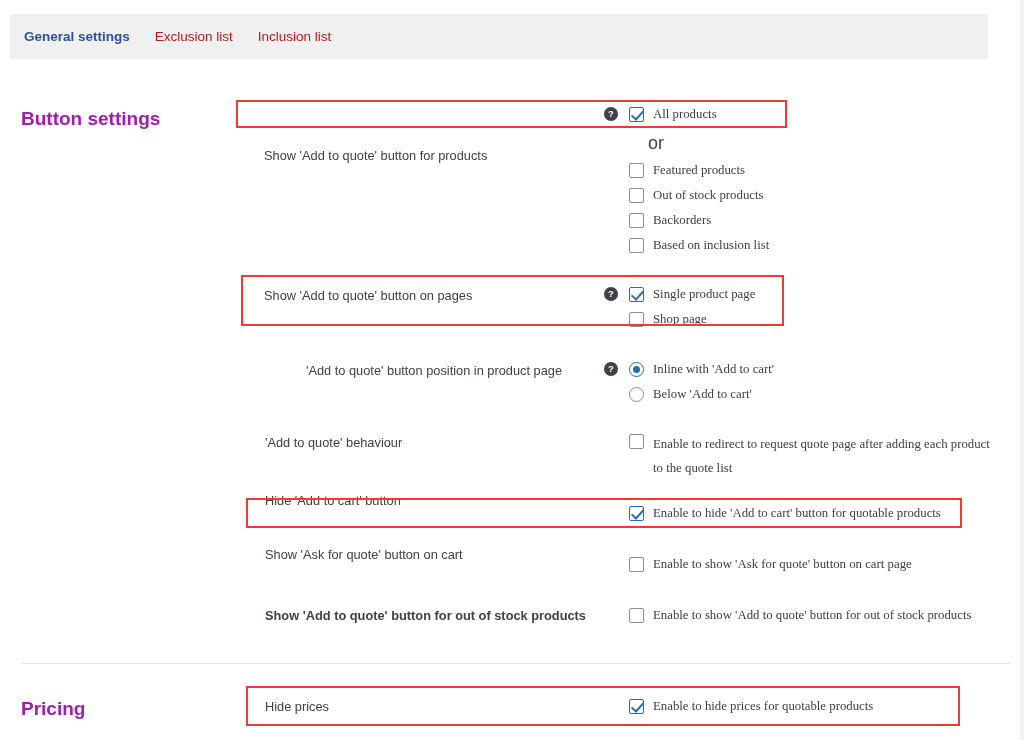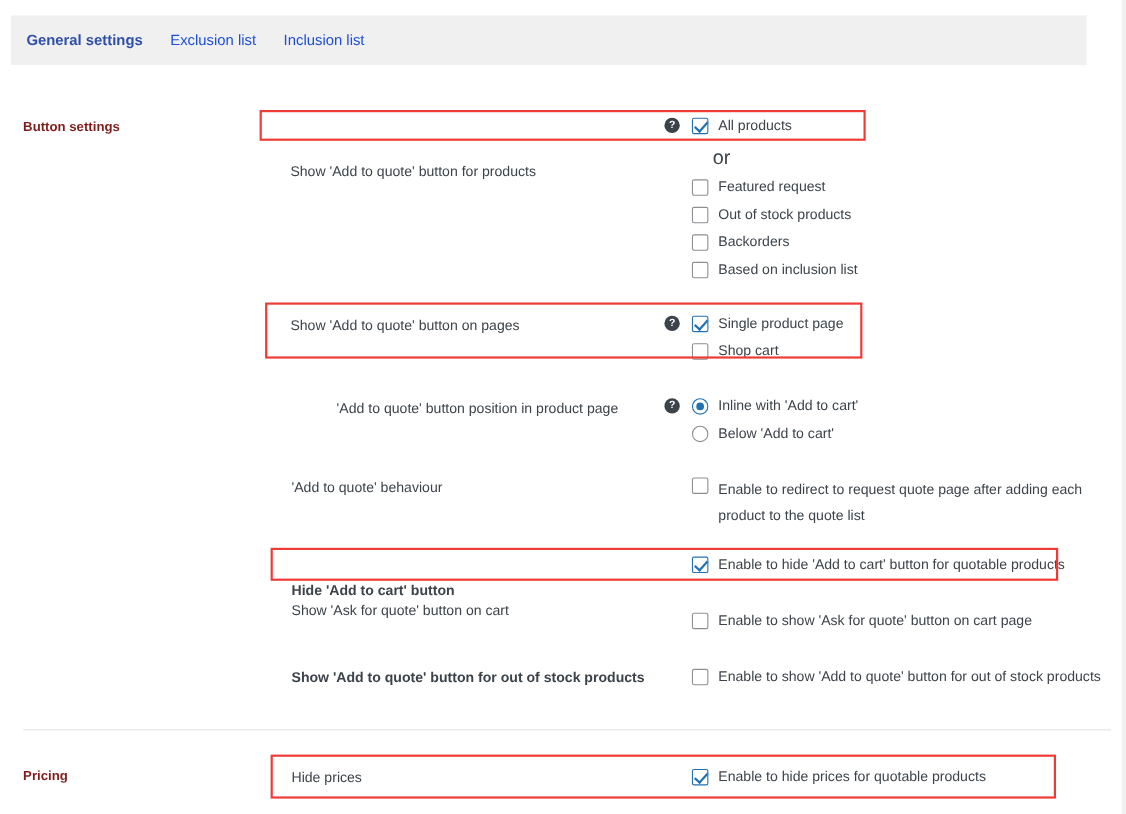--- a/index.html
+++ b/index.html
@@ -29,21 +29,21 @@
     position: absolute;
     left: 10px; top: 14px;
     width: 978px; height: 45px;
     background: #f0f0f0;
     display: flex;
     align-items: center;
     padding-left: 14px;
   }
   .tab {
     font-size: 13.5px;
-    color: #1d4ed8;
+    color: #b91c1c;
     margin-right: 25px;
     line-height: 1;
     white-space: nowrap;
   }
   .tab.active {
     color: #2e4fa8;
     font-weight: bold;
   }
 
   
@@ -53,23 +53,23 @@
     width: 1024px;
   }
 
   .section {
     position: relative;
     padding: 0;
   }
   .section-title {
     position: absolute;
     left: 21px;
-    font-size: 12px;
+    font-size: 19px;
     font-weight: bold;
-    color: #7f1d1d;
+    color: #a21caf;
     white-space: nowrap;
   }
 
   .field {
     position: absolute;
     font-size: 12.8px;
     color: #3c434a;
   }
 
   
@@ -88,20 +88,21 @@
   }
 
   
   .opt {
     display: flex;
     align-items: flex-start;
     margin-bottom: 9px;
     font-size: 12.8px;
     color: #3c434a;
     line-height: 16px;
+    font-family: Liberation Serif, serif;
   }
   .opt:last-child { margin-bottom: 0; }
   .cb {
     position: relative;
     flex: 0 0 auto;
     width: 15px; height: 15px;
     border: 1px solid #8c8f94;
     border-radius: 2px;
     background: #ffffff;
     margin-right: 9px;
@@ -190,21 +191,21 @@
         <div class="opt">
           <span class="cb checked"></span>
           <span class="opt-label">All products</span>
         </div>
       </div>
       <div class="or-text" style="left:648px; top:74px;">or</div>
 
       <div class="field" style="left:629px; top:103px;">
         <div class="opt">
           <span class="cb"></span>
-          <span class="opt-label">Featured request</span>
+          <span class="opt-label">Featured products</span>
         </div>
         <div class="opt">
           <span class="cb"></span>
           <span class="opt-label">Out of stock products</span>
         </div>
         <div class="opt">
           <span class="cb"></span>
           <span class="opt-label">Backorders</span>
         </div>
         <div class="opt">
@@ -215,21 +216,21 @@
 
       <div class="field" style="left:264px; top:229px;">Show 'Add to quote' button on pages</div>
       <div class="help-icon" style="left:604px; top:228px;">?</div>
       <div class="field" style="left:629px; top:227px;">
         <div class="opt">
           <span class="cb checked"></span>
           <span class="opt-label">Single product page</span>
         </div>
         <div class="opt">
           <span class="cb"></span>
-          <span class="opt-label">Shop cart</span>
+          <span class="opt-label">Shop page</span>
         </div>
       </div>
 
       <div class="field" style="left:306px; top:304px;">'Add to quote' button position in product page</div>
       <div class="help-icon" style="left:604px; top:303px;">?</div>
       <div class="field" style="left:629px; top:302px;">
         <div class="opt">
           <span class="rb selected"></span>
           <span class="opt-label">Inline with 'Add to cart'</span>
         </div>
@@ -240,21 +241,21 @@
       </div>
 
       <div class="field" style="left:265px; top:376px;text-align:right;">'Add to quote' behaviour</div>
       <div class="field" style="left:629px; top:374px;">
         <div class="opt">
           <span class="cb"></span>
           <span class="opt-label wrap">Enable to redirect to request quote page after adding each product to the quote list</span>
         </div>
       </div>
 
-      <div class="field" style="left:265px; top:470px;font-weight:bold;">Hide 'Add to cart' button</div>
+      <div class="field" style="left:265px; top:434px;">Hide 'Add to cart' button</div>
       <div class="field" style="left:629px; top:446px;">
         <div class="opt">
           <span class="cb checked"></span>
           <span class="opt-label">Enable to hide 'Add to cart' button for quotable products</span>
         </div>
       </div>
 
       <div class="field" style="left:265px; top:488px;">Show 'Ask for quote' button on cart</div>
       <div class="field" style="left:629px; top:497px;">
         <div class="opt">

